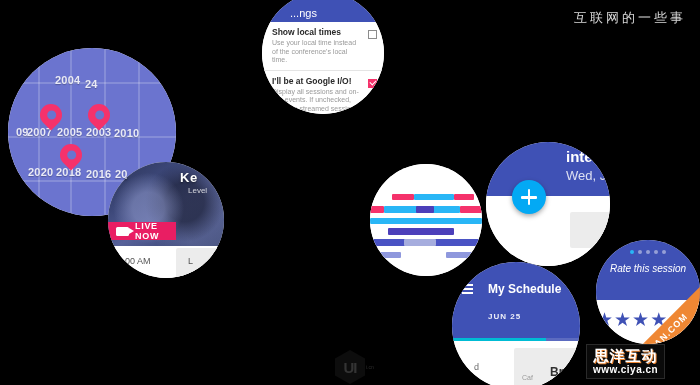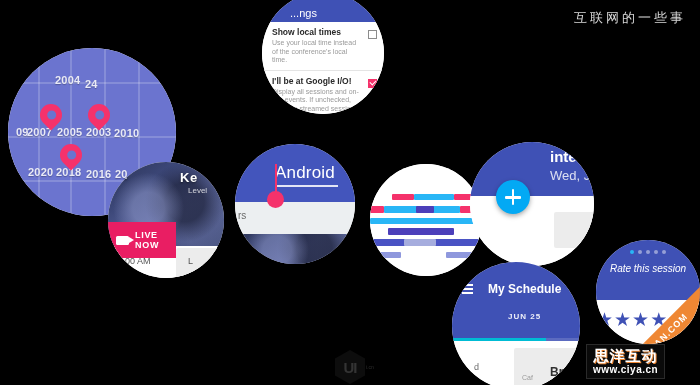--- a/index.html
+++ b/index.html
@@ -415,41 +415,30 @@
   </div>
 
   <div class="bubble" style="left:108px; top:162px; width:116px; height:116px;">
     <div class="photo" style="height:84px;"></div>
     <div style="position:absolute; left:0; right:0; top:84px; bottom:0; background:#fff;"></div>
 
     <div class="overline" style="left:4px; top:9px;">OW</div>
     <div class="overline" style="left:72px; top:8px; font-size:13px;">Ke</div>
     <div class="sub-white" style="left:74px; top:24px;padding-left:6px;">Level</div>
 
-    <div class="livebar" style="left:-2px; top:60px; width:60%; height:36px;">
+    <div class="livebar" style="left:-2px; top:60px; width:60%; height:18px;">
       <span class="cam"></span>
       <span class="livebar-label">LIVE NOW</span>
     </div>
 
     <div class="timecell" style="left:17px; top:94px;">00 AM</div>
     <div class="ghost-card" style="left:68px; top:86px; width:46px; height:30px;"></div>
     <div class="timecell" style="left:80px; top:94px;">L</div>
   </div>
 
-  <div class="bubble" style="left:235px; top:144px; width:120px; height:120px;">
-    <div class="appbar" style="height:58px; background:#4355bc;"></div>
-    <div style="position:absolute; left:0; right:0; top:58px; height:32px; background:#eceff1;"></div>
-    <div class="photo" style="top:90px; height:30px;"></div>
-
-    <div class="and-title" style="left:40px; top:19px;">Android</div>
-    <div class="and-underline" style="left:40px; top:41px; width:63px;"></div>
-    <div class="and-indicator" style="left:40px; top:20px; height:30px;"></div>
-    <div class="and-dot" style="left:32px; top:47px;"></div>
-    <div style="position:absolute; left:3px; top:66px; font-size:10px; color:#6a6a6a;">rs</div>
-  </div>
 
   <div class="bubble" style="left:370px; top:164px; width:112px; height:112px;">
     <div class="tl">
       <div class="tl-bar" style="left:22px; top:30px; width:22px; height:6px; background:#f5326b;"></div>
       <div class="tl-bar" style="left:44px; top:30px; width:40px; height:6px; background:#29b6f6;"></div>
       <div class="tl-bar" style="left:84px; top:30px; width:20px; height:6px; background:#f5326b;"></div>
 
       <div class="tl-bar" style="left:0px;  top:42px; width:14px; height:7px; background:#f5326b;"></div>
       <div class="tl-bar" style="left:14px; top:42px; width:76px; height:7px; background:#29b6f6;"></div>
       <div class="tl-bar" style="left:46px; top:42px; width:18px; height:7px; background:#4c3fba;"></div>
@@ -460,42 +449,42 @@
       <div class="tl-bar" style="left:18px; top:64px; width:66px; height:7px; background:#4c3fba;"></div>
 
       <div class="tl-bar" style="left:0px;  top:75px; width:112px; height:7px; background:#4a53c4;"></div>
       <div class="tl-bar" style="left:34px; top:75px; width:32px; height:7px; background:#a6adde;"></div>
 
       <div class="tl-bar" style="left:5px;  top:88px; width:26px; height:6px; background:#8f98dd;"></div>
       <div class="tl-bar" style="left:76px; top:88px; width:28px; height:6px; background:#8f98dd;"></div>
     </div>
   </div>
 
-  <div class="bubble" style="left:470px; top:142px; width:124px; height:124px;">
+  <div class="bubble" style="left:486px; top:142px; width:124px; height:124px;">
     <div class="appbar" style="height:54px;"></div>
     <div style="position:absolute; left:0; right:0; top:54px; bottom:0; background:#fff;"></div>
     <div class="big-title" style="left:80px; top:6px;">inte</div>
     <div class="big-sub" style="left:80px; top:26px;">Wed, J</div>
     <div class="ghost-card" style="left:84px; top:70px; width:40px; height:36px;"></div>
     <div class="fab" style="left:26px; top:38px;">
       
     </div>
   </div>
 
   <div class="bubble" style="left:452px; top:262px; width:128px; height:128px;">
     <div class="ms-header" style="height:78px;"></div>
     <div style="position:absolute; left:0; right:0; top:78px; bottom:0; background:#fff;"></div>
 
     <div class="hamburger" style="left:10px; top:22px;">
       <i></i>
         <i></i>
         <i></i>
     </div>
     <div class="ms-title" style="left:36px; top:20px;">My Schedule</div>
-    <div class="ms-date" style="left:36px; top:50px;margin-left:20px;">JUN 25</div>
+    <div class="ms-date" style="left:36px; top:50px;">JUN 25</div>
 
     <div class="tabline" style="left:0; top:76px; width:94px;"></div>
     <div class="tabline-rest" style="left:94px; top:76px; width:34px;"></div>
 
     <div class="ms-item-sub" style="left:22px; top:100px; font-size:9px; color:#6d6d6d;">d</div>
     <div class="ghost-card" style="left:62px; top:86px; width:66px; height:42px;"></div>
     <div class="ms-item" style="left:70px; top:103px;padding-left:28px;">Breakf</div>
     <div class="ms-item-sub" style="left:70px; top:112px;">Caf</div>
   </div>
 

